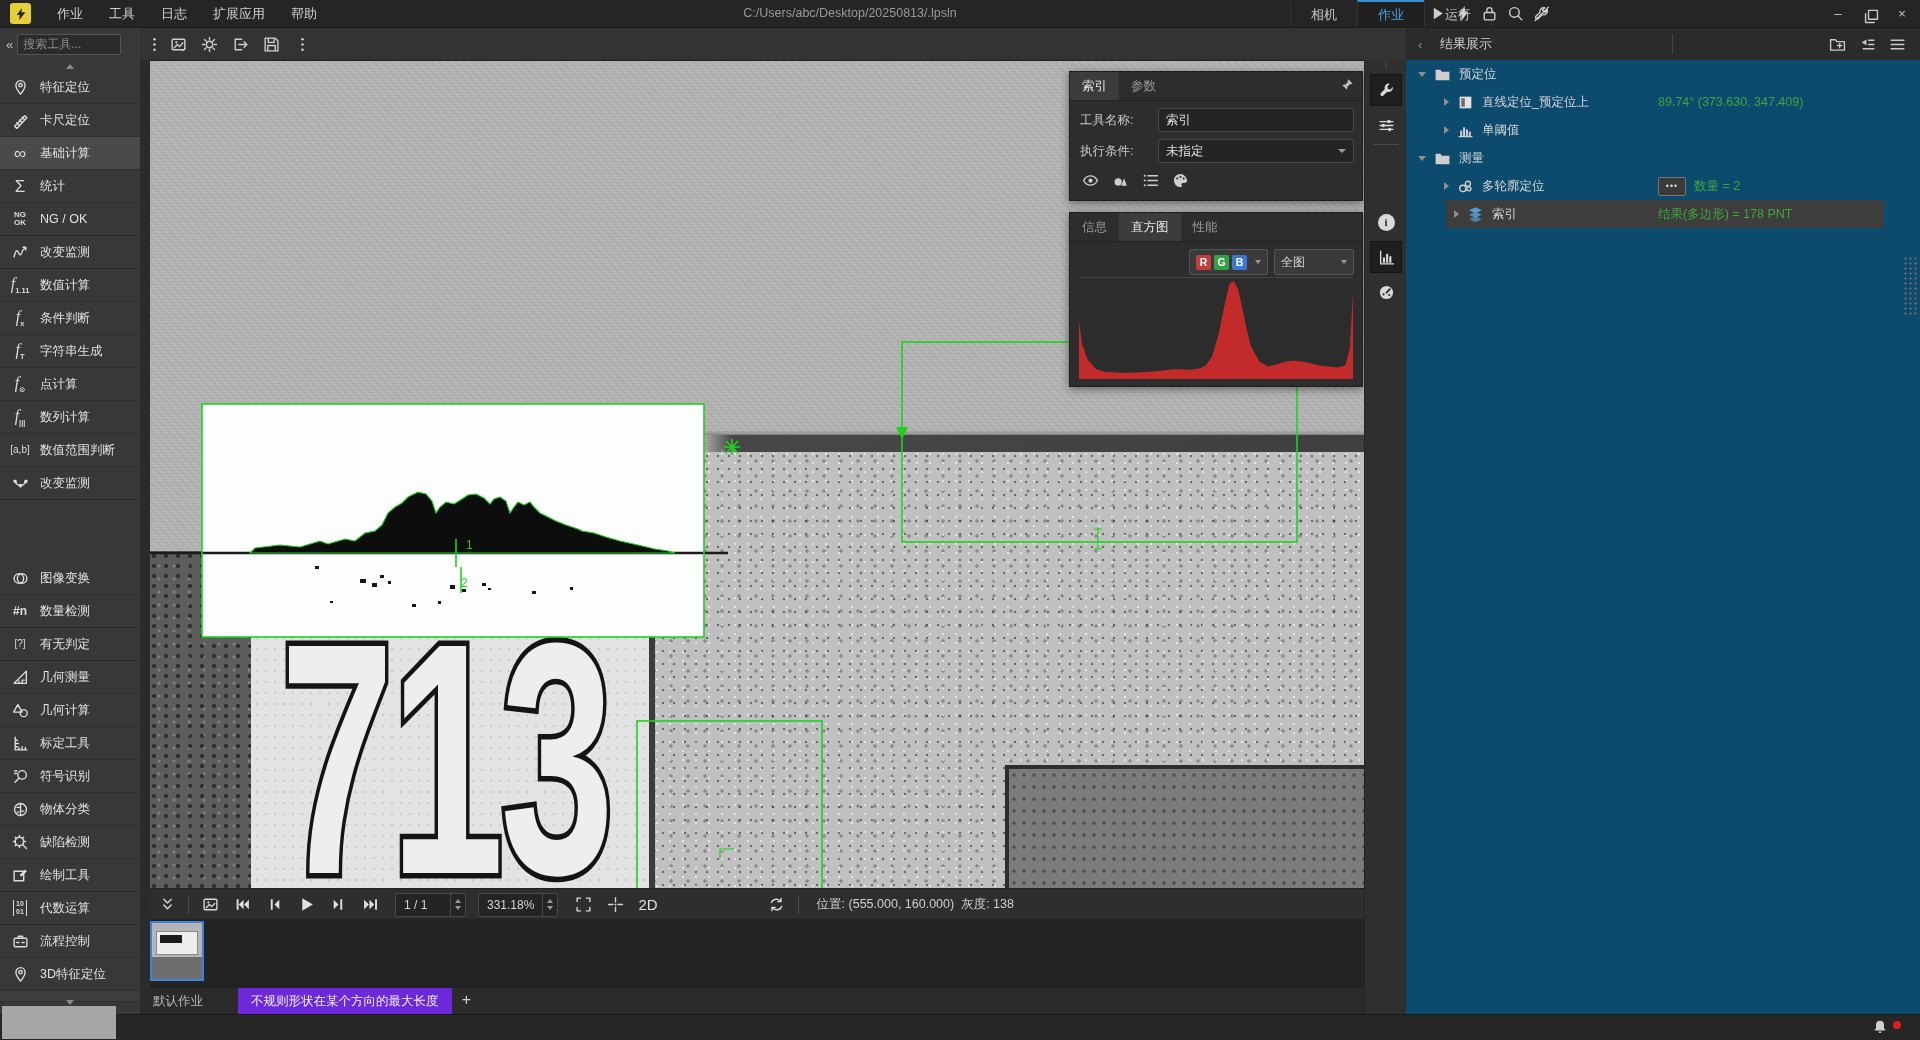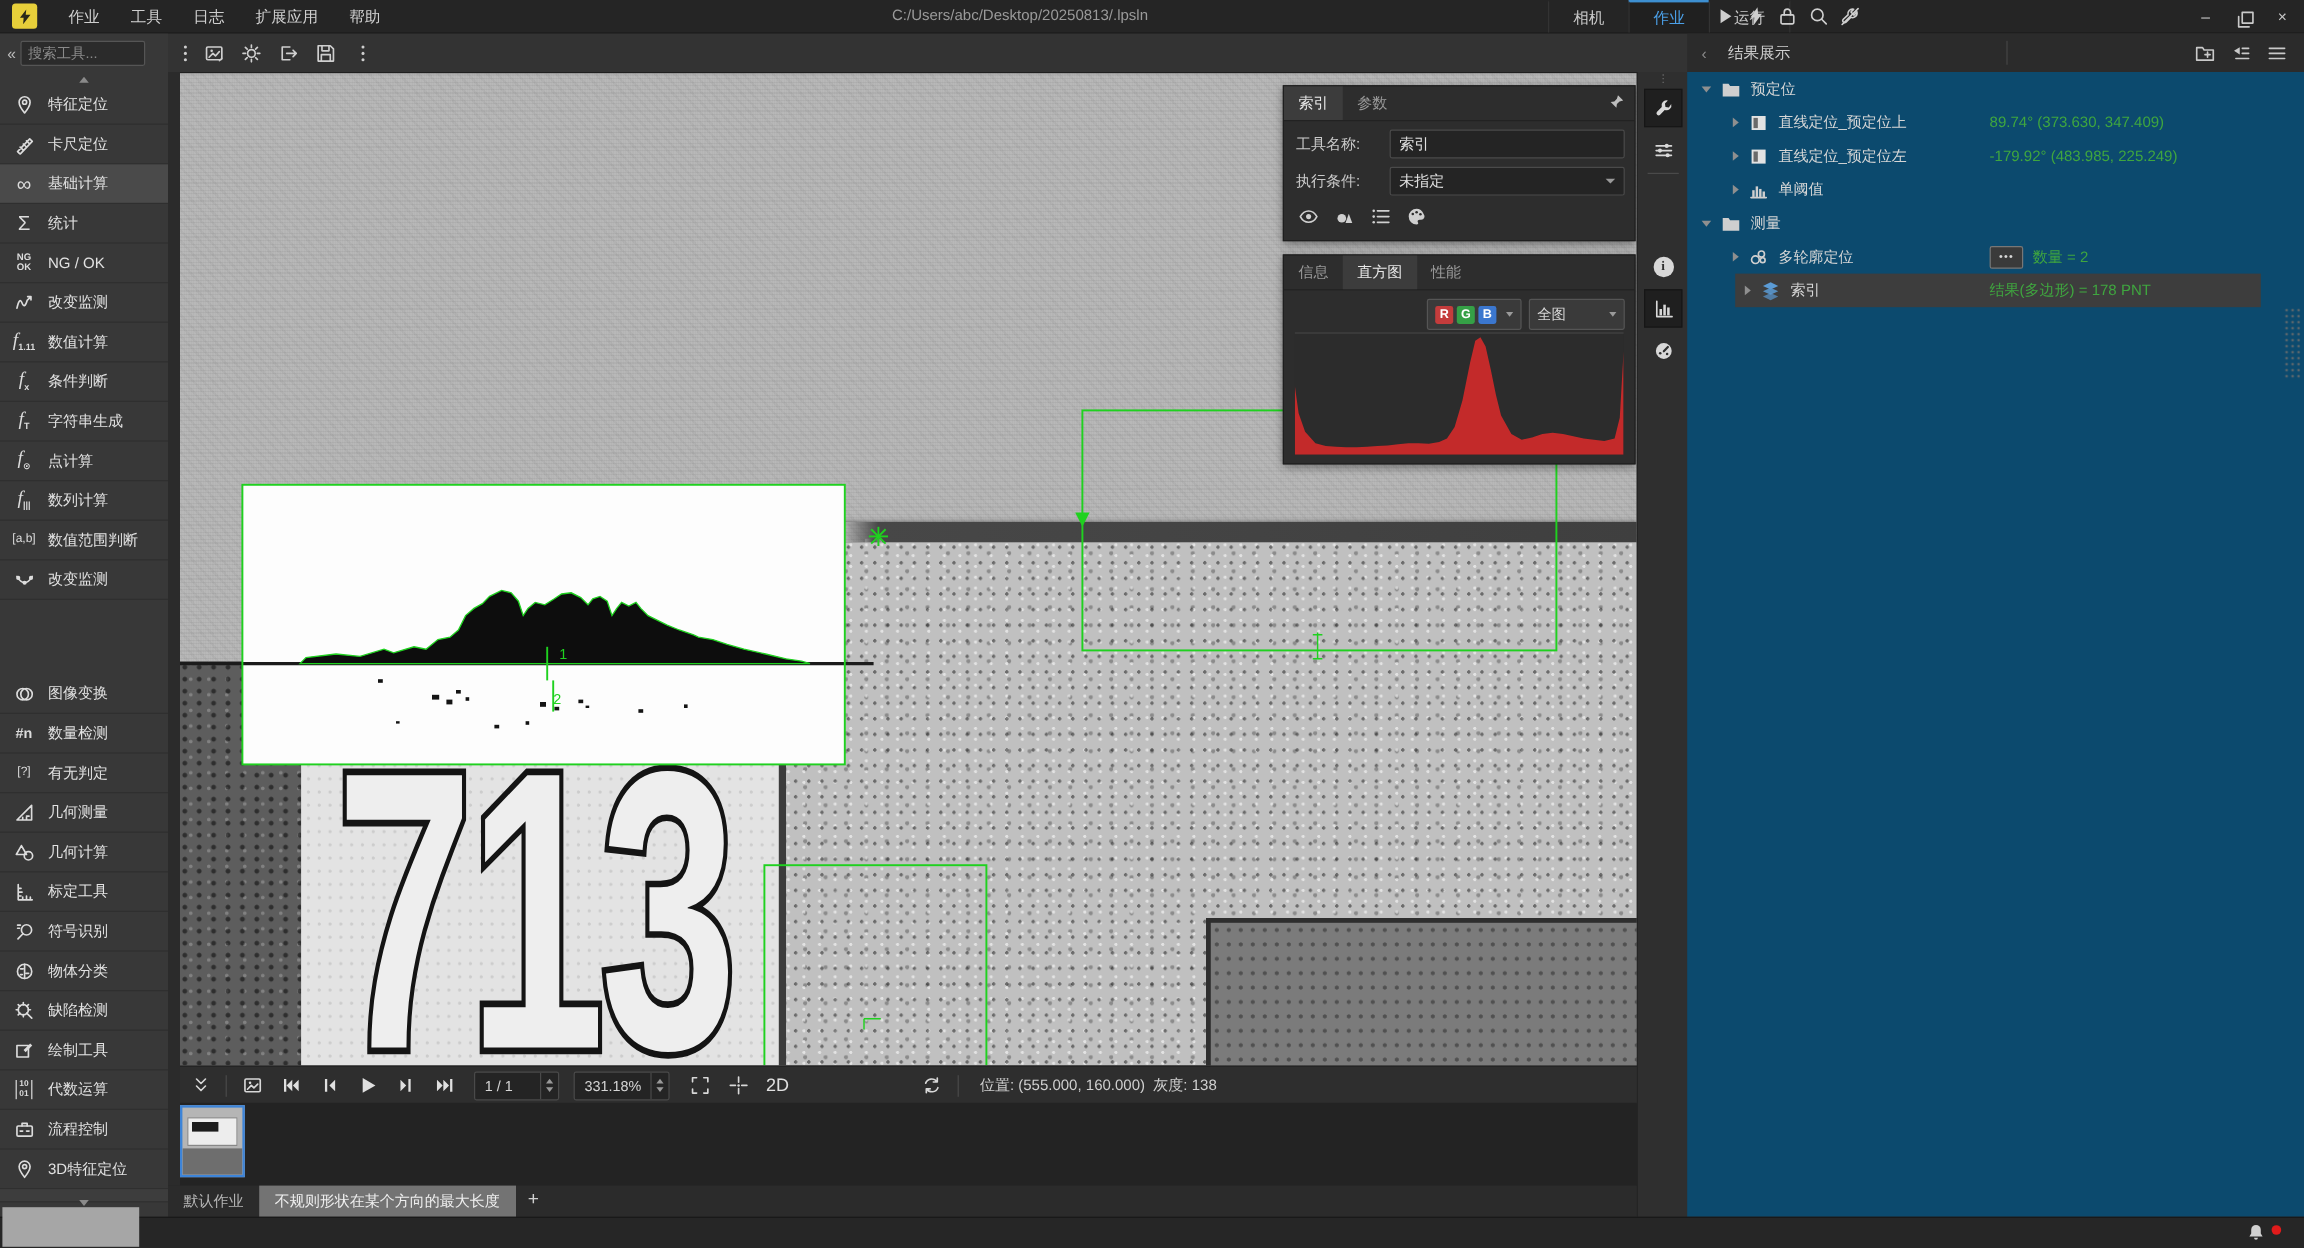--- a/index.html
+++ b/index.html
@@ -140,21 +140,21 @@
   .vb-2d{font-size:15px;color:#e0e0e0;margin:0 10px;flex:none;}
   .vb-status{font-size:12.5px;color:#cfcfcf;white-space:nowrap;margin-left:10px;}
   
   .filmstrip{position:absolute;left:150px;top:919px;width:1214px;height:69px;background:#232323;}
   .thumb{position:absolute;left:0px;top:2px;width:50px;height:56px;border:2px solid #3d84d8;background:#b5b5b5;overflow:hidden;}
   .thumb-inner{position:absolute;left:4px;top:8px;width:40px;height:22px;background:#ededed;border:1px solid #888;}
   .thumb-blob{position:absolute;left:8px;top:12px;width:22px;height:8px;background:#1c1c1c;}
   .thumb-dark{position:absolute;left:0;top:34px;width:50px;height:22px;background:#6e6e6e;}
   .jobtabs{position:absolute;left:140px;top:988px;width:1224px;height:26px;background:#2b2b2b;display:flex;align-items:stretch;}
   .job-tab{padding:0 13px;line-height:26px;color:#b5b5b5;font-size:12.5px;}
-  .job-tab.active{background:#737373;color:#efefef;}
+  .job-tab.active{background:#6d28d9;color:#efefef;margin-left:22px;}
   .job-add{width:30px;text-align:center;line-height:24px;color:#cfcfcf;font-size:16px;}
   .statusbar{position:absolute;left:0;top:1014px;width:1920px;height:26px;background:#262626;border-top:1px solid #191919;}
   .bell{position:absolute;left:1872px;top:4px;color:#d0d0d0;}
   .red-dot{position:absolute;left:1893px;top:6px;width:8px;height:8px;border-radius:50%;background:#e01b1b;}
   svg.ic{display:block;}
 </style>
 </head>
 <body>
 
 <div class="app">
@@ -690,31 +690,20 @@
               <rect x="2.5" y="2.5" width="11" height="11" fill="#e3e3e3"></rect>
               <rect x="4" y="4" width="3.4" height="8" fill="#6a6a6a"></rect>
             </svg>
           </span>
     <span>直线定位_预定位上</span>
           <span class="tr-value">89.74° (373.630, 347.409)</span>
         </div>
         <div class="tree-row">
           <span class="tr-arrow arrow-right" style="margin-left:38px"></span>
     <span class="tr-icon">
-            <svg class="ic" width="17" height="17" viewBox="0 0 16 16">
-              <rect x="2.5" y="2.5" width="11" height="11" fill="#e3e3e3"></rect>
-              <rect x="4" y="4" width="3.4" height="8" fill="#6a6a6a"></rect>
-            </svg>
-          </span>
-    <span>直线定位_预定位左</span>
-          <span class="tr-value">-179.92° (483.985, 225.249)</span>
-        </div>
-        <div class="tree-row">
-          <span class="tr-arrow arrow-right" style="margin-left:38px"></span>
-    <span class="tr-icon">
             <svg class="ic" width="17" height="17" viewBox="0 0 16 16" fill="none" stroke="currentColor" stroke-width="1.3" stroke-linecap="round" stroke-linejoin="round">
               <path d="M2 13.8h12"></path>
               <rect x="3" y="8" width="1.9" height="5.3" fill="currentColor" stroke="none"></rect>
               <rect x="5.7" y="5" width="1.9" height="8.3" fill="currentColor" stroke="none"></rect>
               <rect x="8.4" y="7" width="1.9" height="6.3" fill="currentColor" stroke="none"></rect>
               <rect x="11.1" y="9" width="1.9" height="4.3" fill="currentColor" stroke="none"></rect>
             </svg>
           </span>
     <span>单阈值</span>
         </div>

